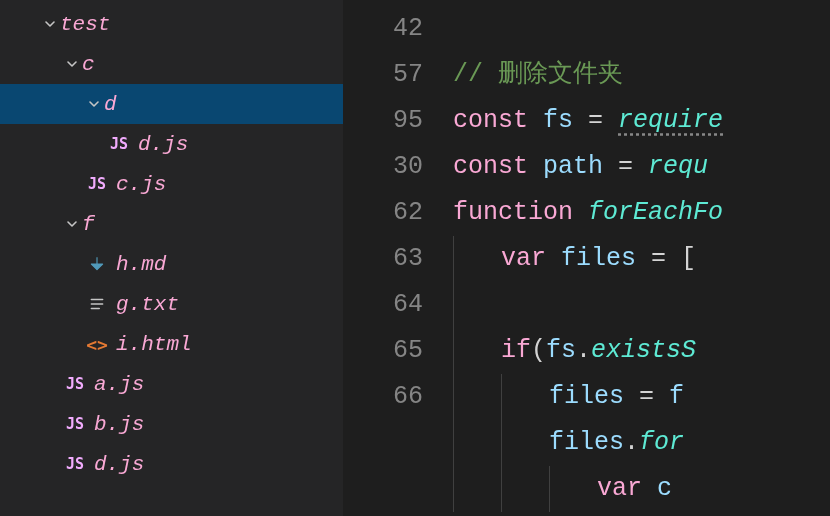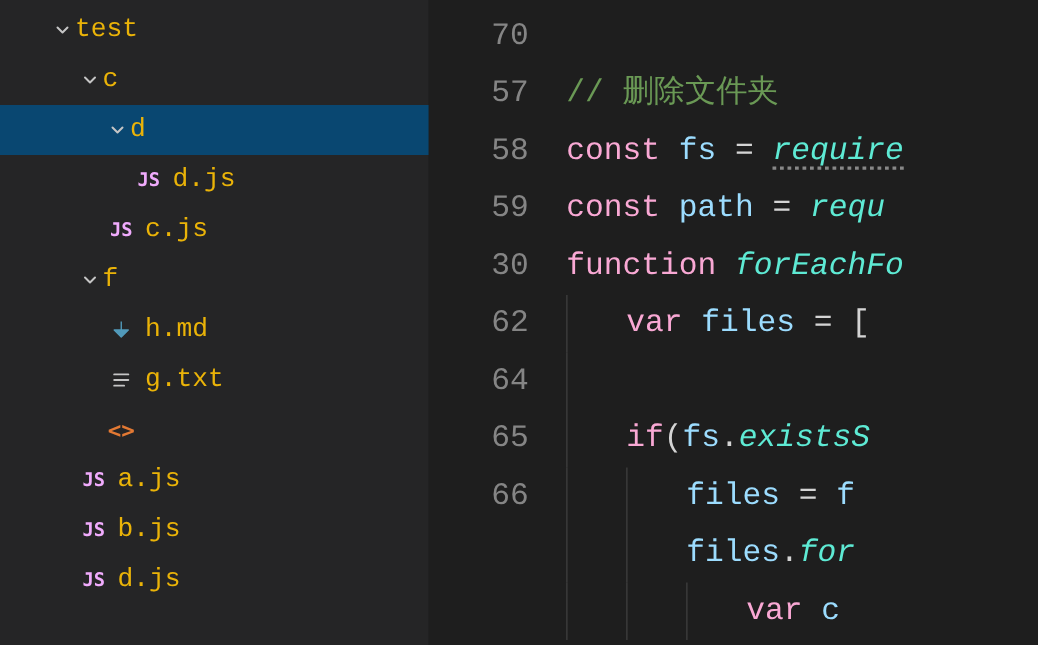--- a/index.html
+++ b/index.html
@@ -36,21 +36,22 @@
     color: #c5c5c5;
   }
   .tree-item .file-icon {
     width: 26px;
     display: inline-flex;
     justify-content: center;
     align-items: center;
     margin-right: 6px;
   }
   .tree-item .label {
-    color: #eab308;
+    color: #f9a8d4;
+    font-style: italic;
   }
   .indent-0 { padding-left: 40px; }
   .indent-1 { padding-left: 62px; }
   .indent-2 { padding-left: 84px; }
   .indent-3 { padding-left: 106px; }
   .js-icon {
     font-weight: 700;
     font-size: 15px;
     color: #f0abfc;
     font-family: Consolas, monospace;
@@ -171,41 +172,42 @@
             <line x1="3" y1="4" x2="13" y2="4"></line>
             <line x1="3" y1="8" x2="13" y2="8"></line>
             <line x1="3" y1="12" x2="10" y2="12"></line>
           </g>
         </svg>
       </span>
       <span class="label">g.txt</span>
     </div>
     <div class="tree-item indent-2">
       <span class="file-icon html-icon">&lt;&gt;</span>
+      <span class="label">i.html</span>
     </div>
     <div class="tree-item indent-1">
       <span class="file-icon js-icon">JS</span>
       <span class="label">a.js</span>
     </div>
     <div class="tree-item indent-1">
       <span class="file-icon js-icon">JS</span>
       <span class="label">b.js</span>
     </div>
     <div class="tree-item indent-1">
       <span class="file-icon js-icon">JS</span>
       <span class="label">d.js</span>
     </div>
   </div>
 
 <div class="editor">
   <div class="gutter" id="gutter">
-      <div class="ln">70</div>
+      <div class="ln">42</div>
       <div class="ln">57</div>
-      <div class="ln">58</div>
-      <div class="ln">59</div>
+      <div class="ln">95</div>
       <div class="ln">30</div>
       <div class="ln">62</div>
+      <div class="ln">63</div>
       <div class="ln">64</div>
       <div class="ln">65</div>
       <div class="ln">66</div>
     </div>
   <div class="code" id="code"><div class="code-line"></div><div class="code-line"><span class="tok-comment">// 删除文件夹</span></div><div class="code-line"><span class="tok-keyword">const </span><span class="tok-var">fs</span><span class="tok-plain"> = </span><span class="tok-fn dots-under">require</span></div><div class="code-line"><span class="tok-keyword">const </span><span class="tok-var">path</span><span class="tok-plain"> = </span><span class="tok-fn">requ</span></div><div class="code-line"><span class="tok-keyword">function </span><span class="tok-fn">forEachFo</span></div><div class="code-line"><span class="indent-guide"></span><span class="tok-keyword">var </span><span class="tok-var">files</span><span class="tok-plain"> = [</span></div><div class="code-line"><span class="indent-guide"></span></div><div class="code-line"><span class="indent-guide"></span><span class="tok-keyword">if</span><span class="tok-plain">(</span><span class="tok-var">fs</span><span class="tok-plain">.</span><span class="tok-fn">existsS</span></div><div class="code-line"><span class="indent-guide"></span><span class="indent-guide"></span><span class="tok-var">files</span><span class="tok-plain"> = </span><span class="tok-var">f</span></div><div class="code-line"><span class="indent-guide"></span><span class="indent-guide"></span><span class="tok-var">files</span><span class="tok-plain">.</span><span class="tok-fn">for</span></div><div class="code-line"><span class="indent-guide"></span><span class="indent-guide"></span><span class="indent-guide"></span><span class="tok-keyword">var </span><span class="tok-var">c</span></div></div>
 </div>
 
 </body></html>

